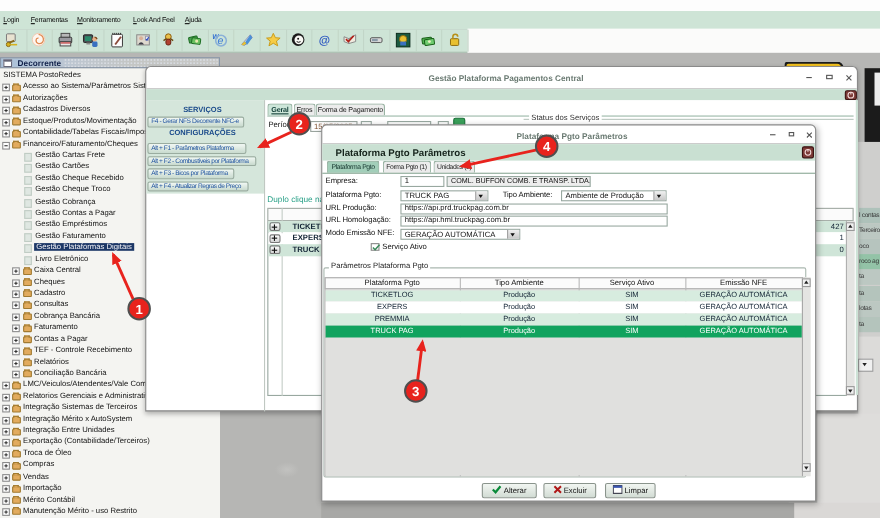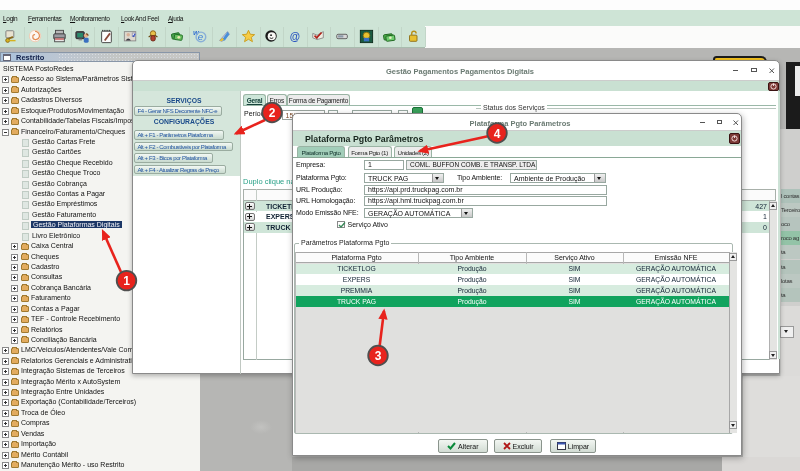--- a/index.html
+++ b/index.html
@@ -184,21 +184,21 @@
 <div class="a" style="left:781px;top:259.49999999999994px;width:19px;height:14.2px;background:#b4c4bc;font-size:6px;letter-spacing:-0.3px;color:#333;overflow:hidden;line-height:14px;">ta Rejeit</div>
 <div class="a" style="left:781px;top:273.69999999999993px;width:19px;height:14.2px;background:#bcc8c2;font-size:6px;letter-spacing:-0.3px;color:#333;overflow:hidden;line-height:14px;">lotas Re</div>
 <div class="a" style="left:781px;top:287.8999999999999px;width:19px;height:14.2px;background:#b4c4bc;font-size:6px;letter-spacing:-0.3px;color:#333;overflow:hidden;line-height:14px;">ta Rejeit</div>
 <div class="a" style="left:780px;top:326px;width:14px;height:12px;background:#f0f0f0;border:1px solid #999;"></div>
 <div class="tri-dn" style="left:784px;top:330px;"></div>
 <div class="a" style="left:0px;top:62px;width:200px;height:409px;background:#f4f4f1;"></div>
 <div class="a" style="left:0px;top:52px;width:200px;height:10px;background:linear-gradient(to right,#aac2dc 0%,#bcc6d2 30%,#c4c6c4 60%,#c8c8c6 100%);border:1px solid #8896a8;"></div>
 <div class="a" style="left:58px;top:53px;width:140px;height:8px;background-image:radial-gradient(#d8dce2 35%,rgba(0,0,0,0) 36%);background-size:3px 3px;"></div>
 <div class="a" style="left:3px;top:54px;width:8px;height:6.5px;background:#fff;border:1px solid #667;"></div>
 <div class="a" style="left:3px;top:54px;width:8px;height:2.2px;background:#c8d4e0;border:1px solid #667;"></div>
-<div class="t" style="left:16px;top:53px;font-size:7.5px;font-weight:bold;color:#10204a;">Restrito</div>
+<div class="t" style="left:16px;top:53px;font-size:7.5px;font-weight:bold;color:#10204a;">Decorrente</div>
 <div class="t" style="left:3px;top:65.0px;font-size:7px;color:#111;">SISTEMA PostoRedes</div>
 <div class="plus p" style="left:2px;top:76.42px;">
     <i></i>
     <b></b>
   </div>
 <div class="fold" style="left:11px;top:76.92px;"></div>
 <div class="t" style="left:21px;top:75.42px;font-size:7px;color:#111;">Acesso ao Sistema/Parâmetros Siste</div>
 <div class="plus p" style="left:2px;top:86.84px;">
     <i></i>
     <b></b>
@@ -372,21 +372,21 @@
   </div>
 <div class="fold" style="left:11px;top:452.04px;"></div>
 <div class="t" style="left:21px;top:450.54px;font-size:7px;color:#111;">Mérito Contábil</div>
 <div class="plus p" style="left:2px;top:461.96px;">
     <i></i>
     <b></b>
   </div>
 <div class="fold" style="left:11px;top:462.46px;"></div>
 <div class="t" style="left:21px;top:460.96px;font-size:7px;color:#111;">Manutenção Mérito - uso Restrito</div>
 <div class="a" style="left:132px;top:60px;width:648px;height:314px;background:#fff;border:1px solid #8a8a8a;border-radius:5px 5px 0 0;box-shadow:0 2px 5px rgba(0,0,0,.28);"></div>
-<div class="t" style="left:330px;top:66.5px;font-size:7.5px;font-weight:bold;color:#6a7a72;width:260px;text-align:center;">Gestão Pagamentos Pagamentos Digitais</div>
+<div class="t" style="left:330px;top:66.5px;font-size:7.5px;font-weight:bold;color:#6a7a72;width:260px;text-align:center;">Gestão Plataforma Pagamentos Central</div>
 <div class="a" style="left:733px;top:70px;width:5px;height:1.2px;background:#555;"></div>
 <div class="a" style="left:751px;top:67.5px;width:5.5px;height:4.5px;border:1px solid #555;background:#fff;"></div>
 <svg class="a" style="left:768.5px;top:67.5px" width="6" height="6">
     <path d="M0.5 0.5 L5 5 M5 0.5 L0.5 5" stroke="#555" stroke-width="1"></path>
   </svg>
 <div class="a" style="left:133px;top:79.5px;width:646px;height:1px;background:#cccccc;"></div>
 <div class="a" style="left:133px;top:80.5px;width:646px;height:10px;background:#c9e0d2;"></div>
 <div class="a" style="left:768px;top:81.5px;width:11px;height:9px;background:#7c3a36;border:1px solid #3a1212;border-radius:2px;"></div>
 <svg class="a" style="left:770px;top:82.5px" width="7" height="7">
     <circle cx="3.5" cy="3.5" r="2.6" fill="none" stroke="#f0d8d8" stroke-width="1"></circle>

